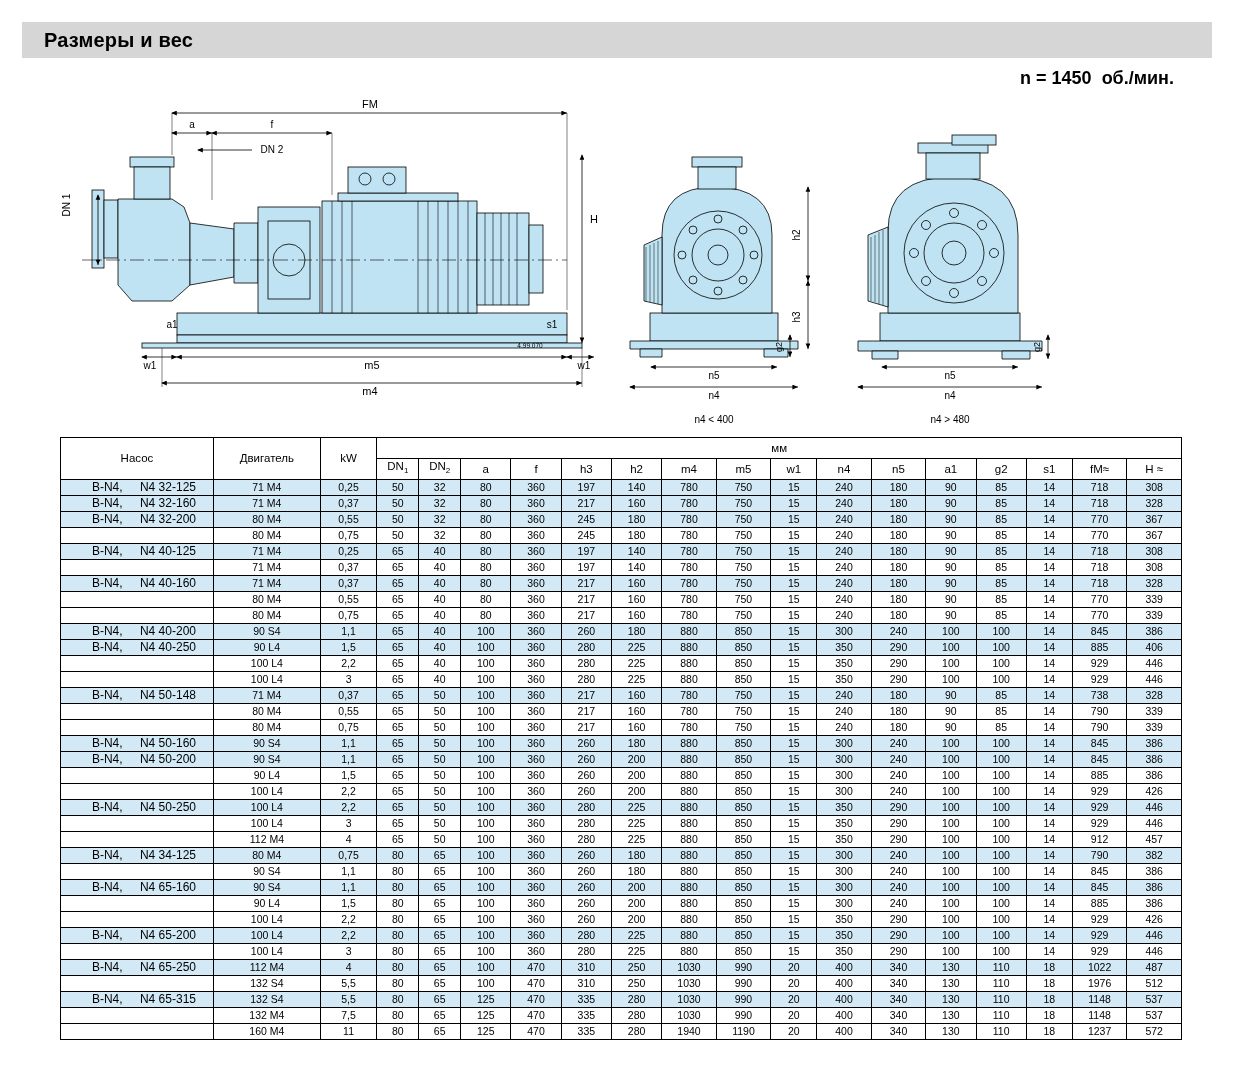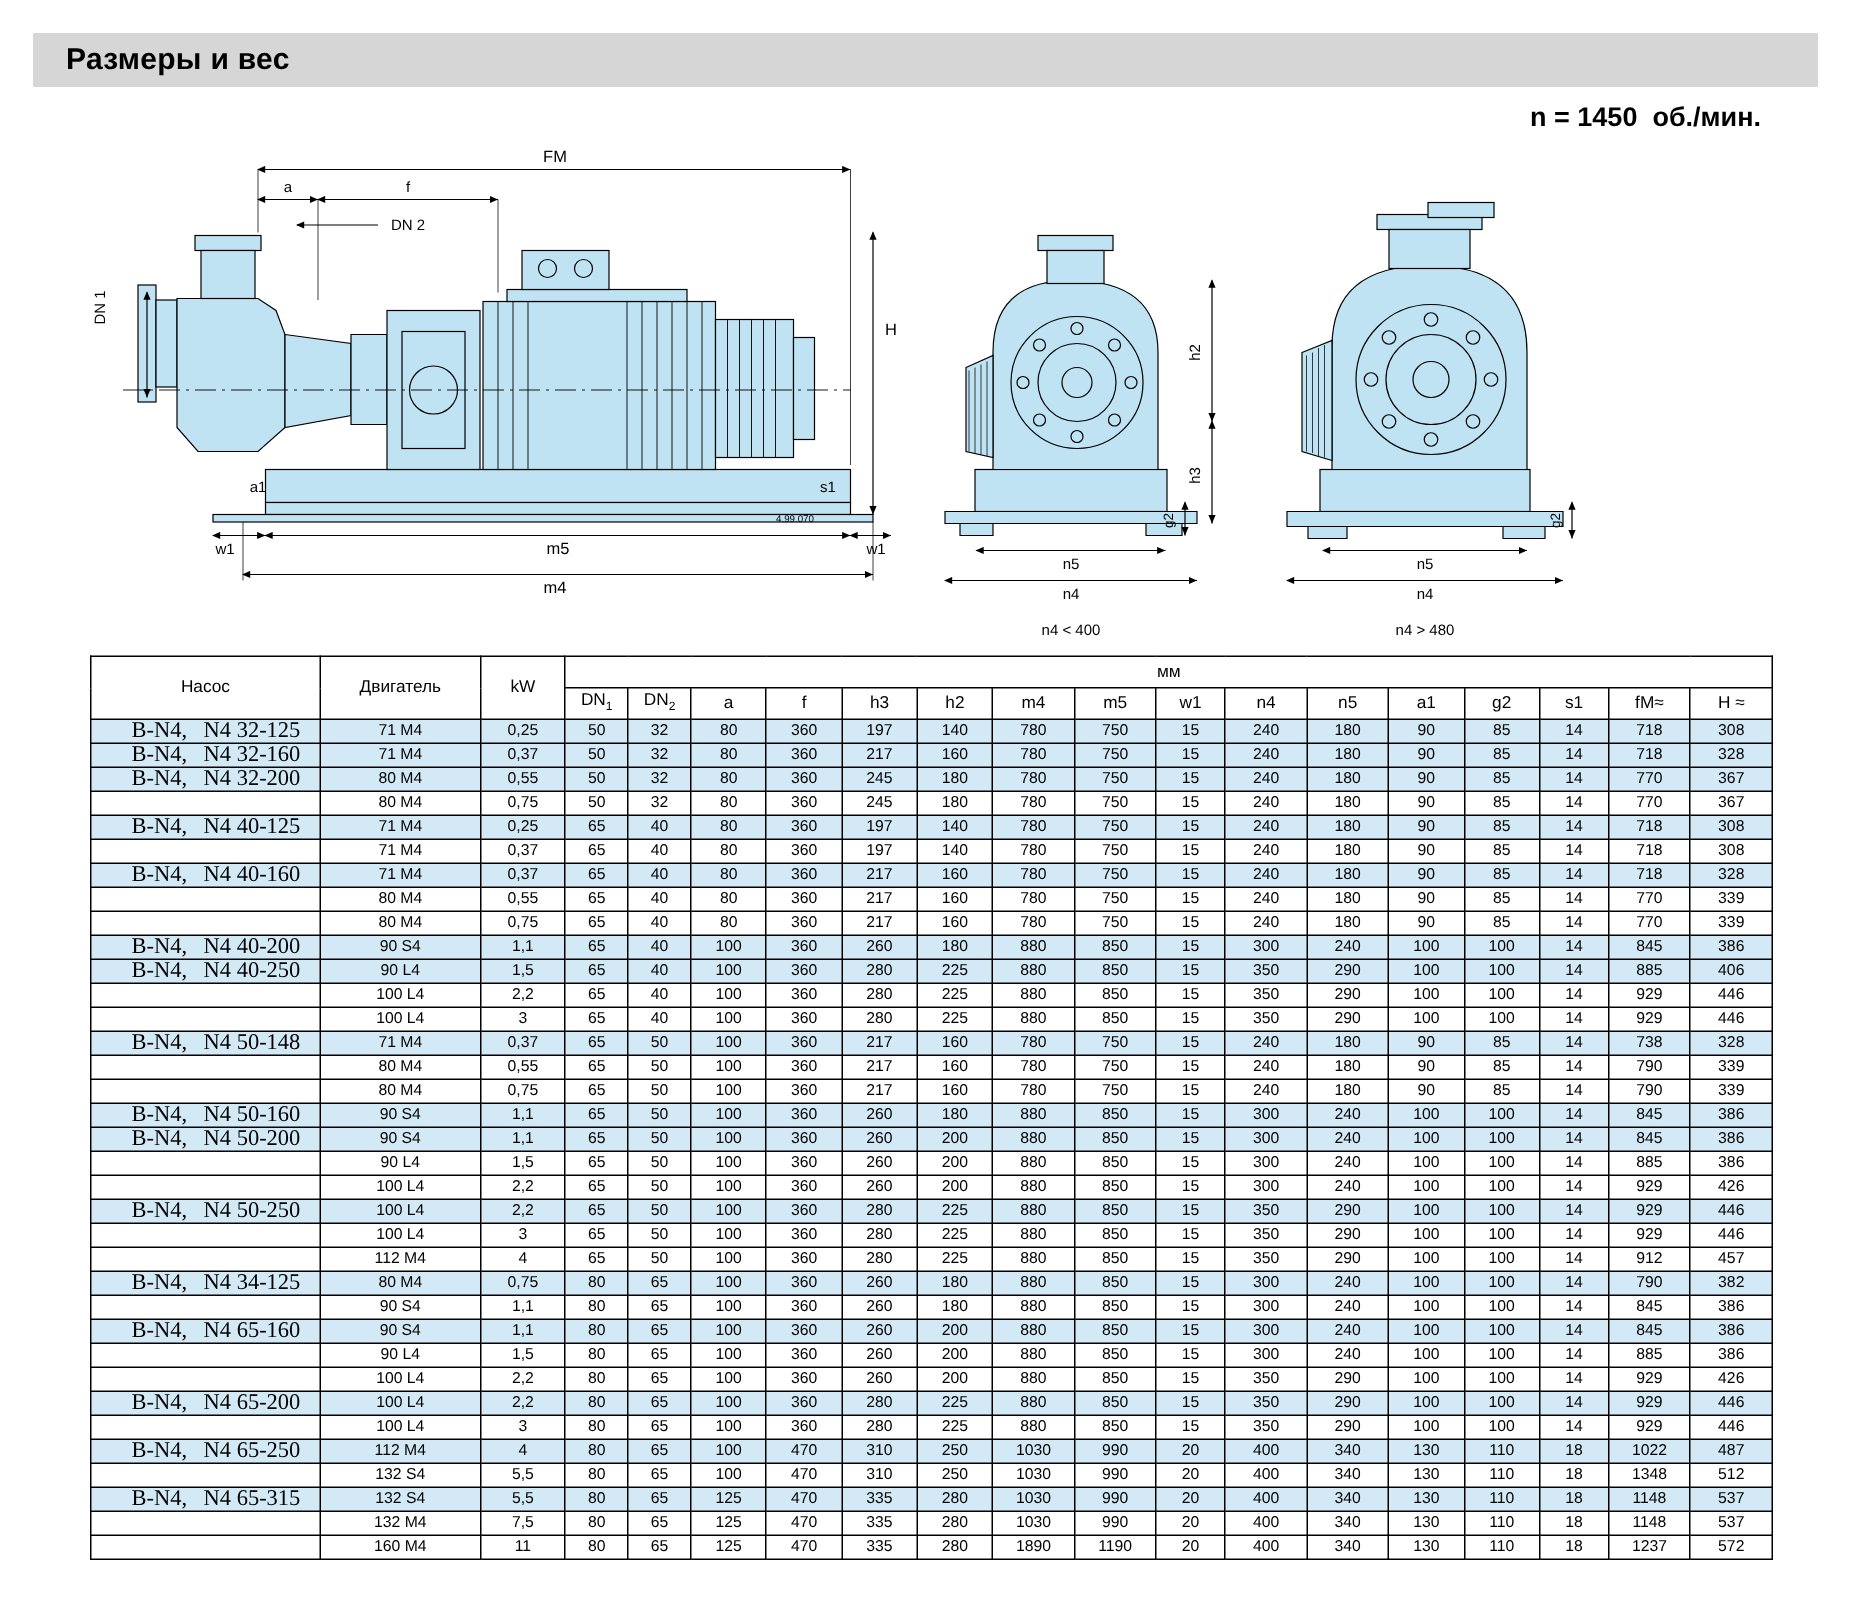--- a/index.html
+++ b/index.html
@@ -47,21 +47,21 @@
     font-weight:normal;
     white-space:nowrap;
   }
   table.dim thead th{
     font-size:11.5px;
     height:20px;
   }
   table.dim thead th.tall{height:40px;}
   .sub{font-size:8px;vertical-align:sub;}
   tr.hl td{background:#d3eaf6;}
-  td.pump{font-size:15px;font-family:Liberation Serif, serif;}
+  td.pump{font-size:12px;}
   td.pump span.p1{display:inline-block;width:48px;text-align:left;padding-left:14px;}
   td.pump span.p2{display:inline-block;text-align:left;}
   .mm-head{font-size:11px;}
   
 </style>
 </head>
 <body>
 
 <div class="header-band">
   <div class="title">Размеры и вес</div>
@@ -985,21 +985,21 @@
           <td>310</td>
           <td>250</td>
           <td>1030</td>
           <td>990</td>
           <td>20</td>
           <td>400</td>
           <td>340</td>
           <td>130</td>
           <td>110</td>
           <td>18</td>
-          <td>1348</td>
+          <td>1976</td>
           <td>512</td>
         </tr>
         <tr class="hl">
           <td class="pump"><span class="p1">B-N4,</span><span class="p2">N4 65-315</span></td>
           <td>132 S4</td>
           <td>5,5</td>
           <td>80</td>
           <td>65</td>
           <td>125</td>
           <td>470</td>
@@ -1040,21 +1040,21 @@
         <tr>
           <td class="pump"><span class="p1"></span><span class="p2"></span></td>
           <td>160 M4</td>
           <td>11</td>
           <td>80</td>
           <td>65</td>
           <td>125</td>
           <td>470</td>
           <td>335</td>
           <td>280</td>
-          <td>1890</td>
+          <td>1940</td>
           <td>1190</td>
           <td>20</td>
           <td>400</td>
           <td>340</td>
           <td>130</td>
           <td>110</td>
           <td>18</td>
           <td>1237</td>
           <td>572</td>
         </tr>

